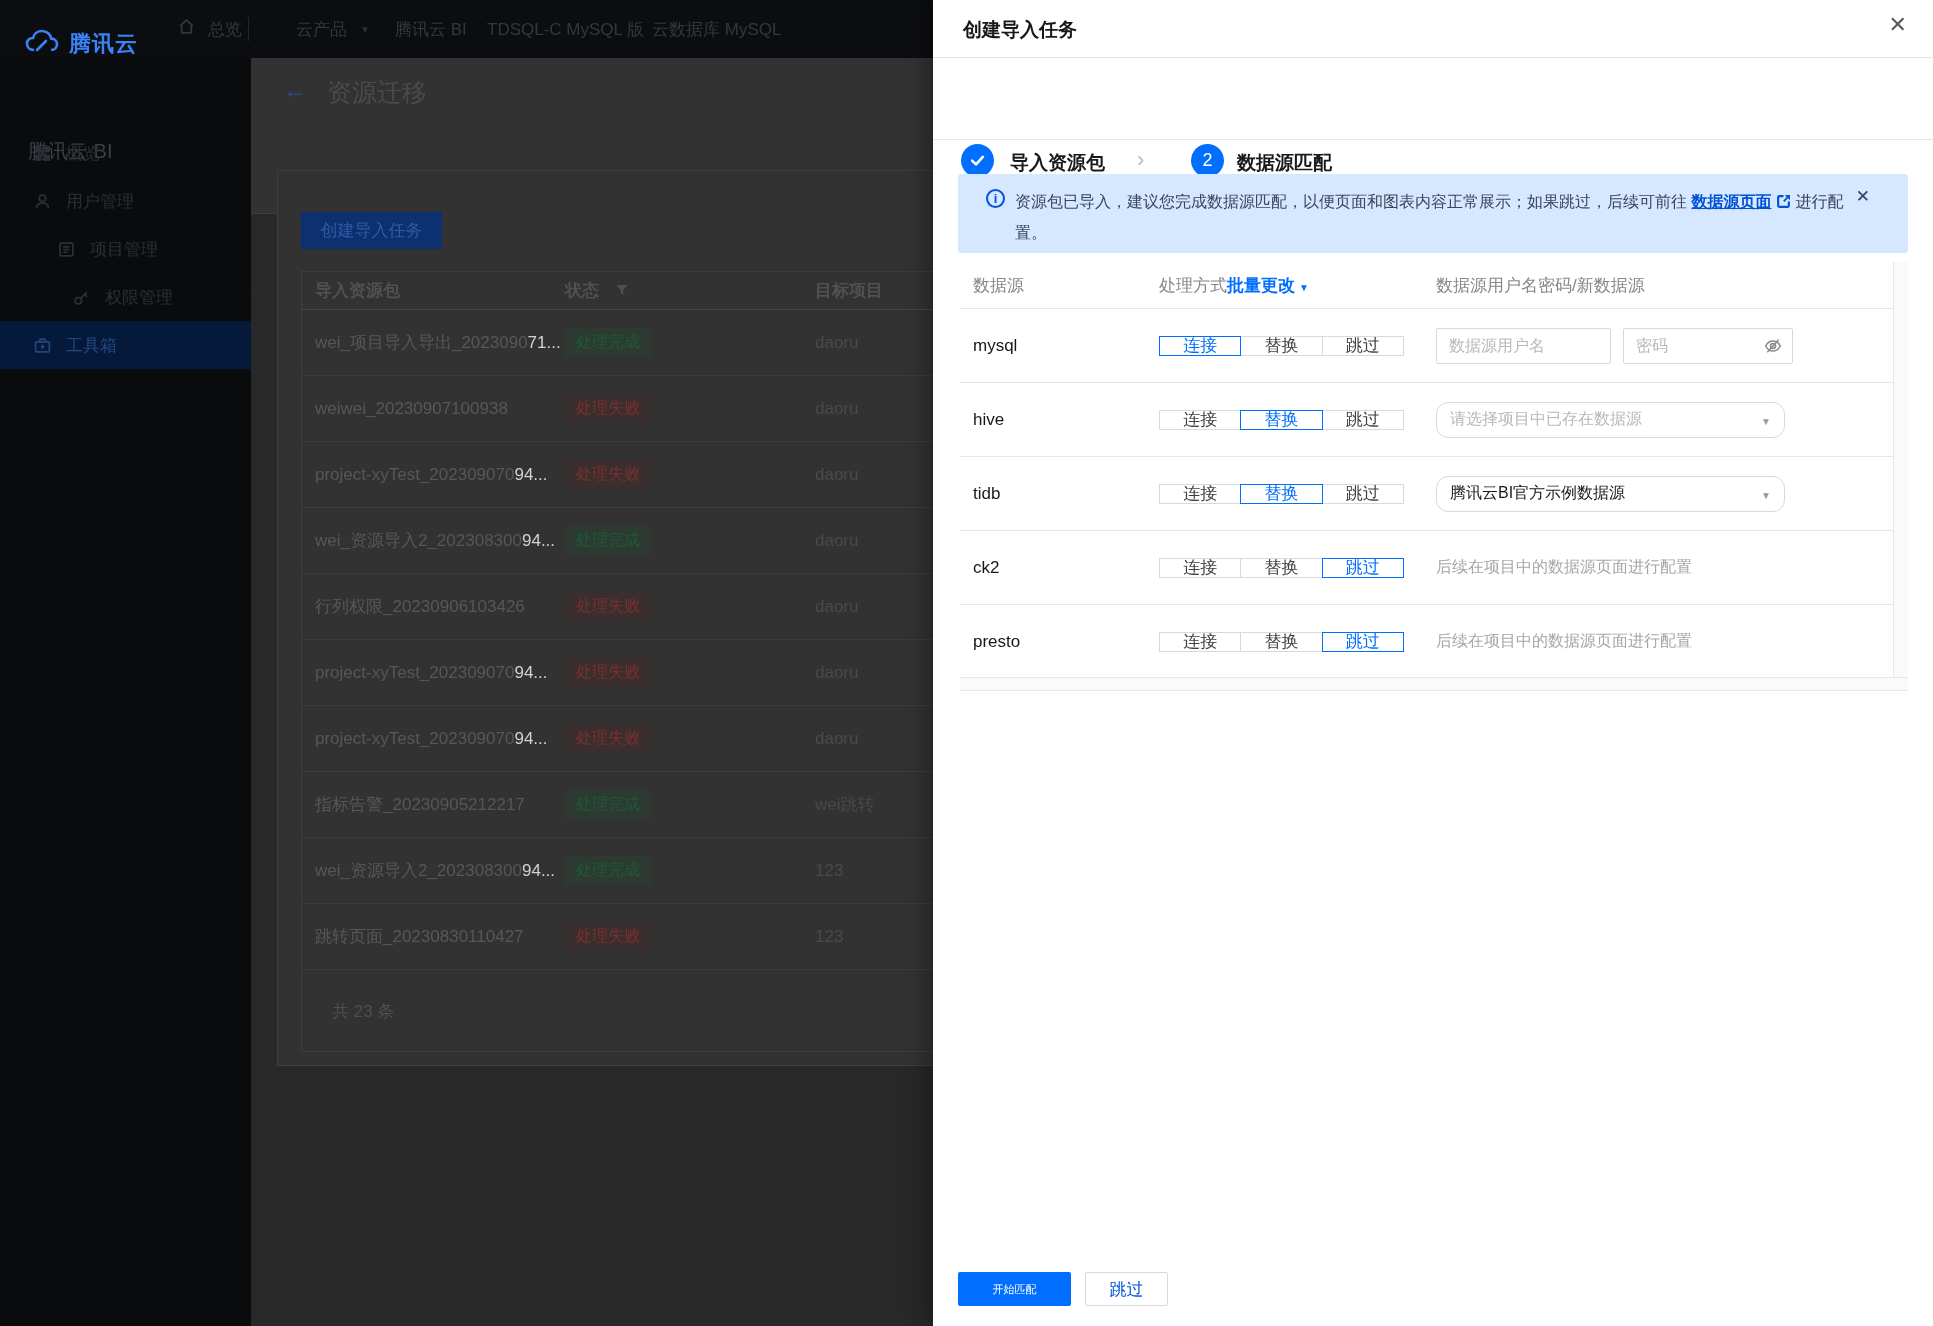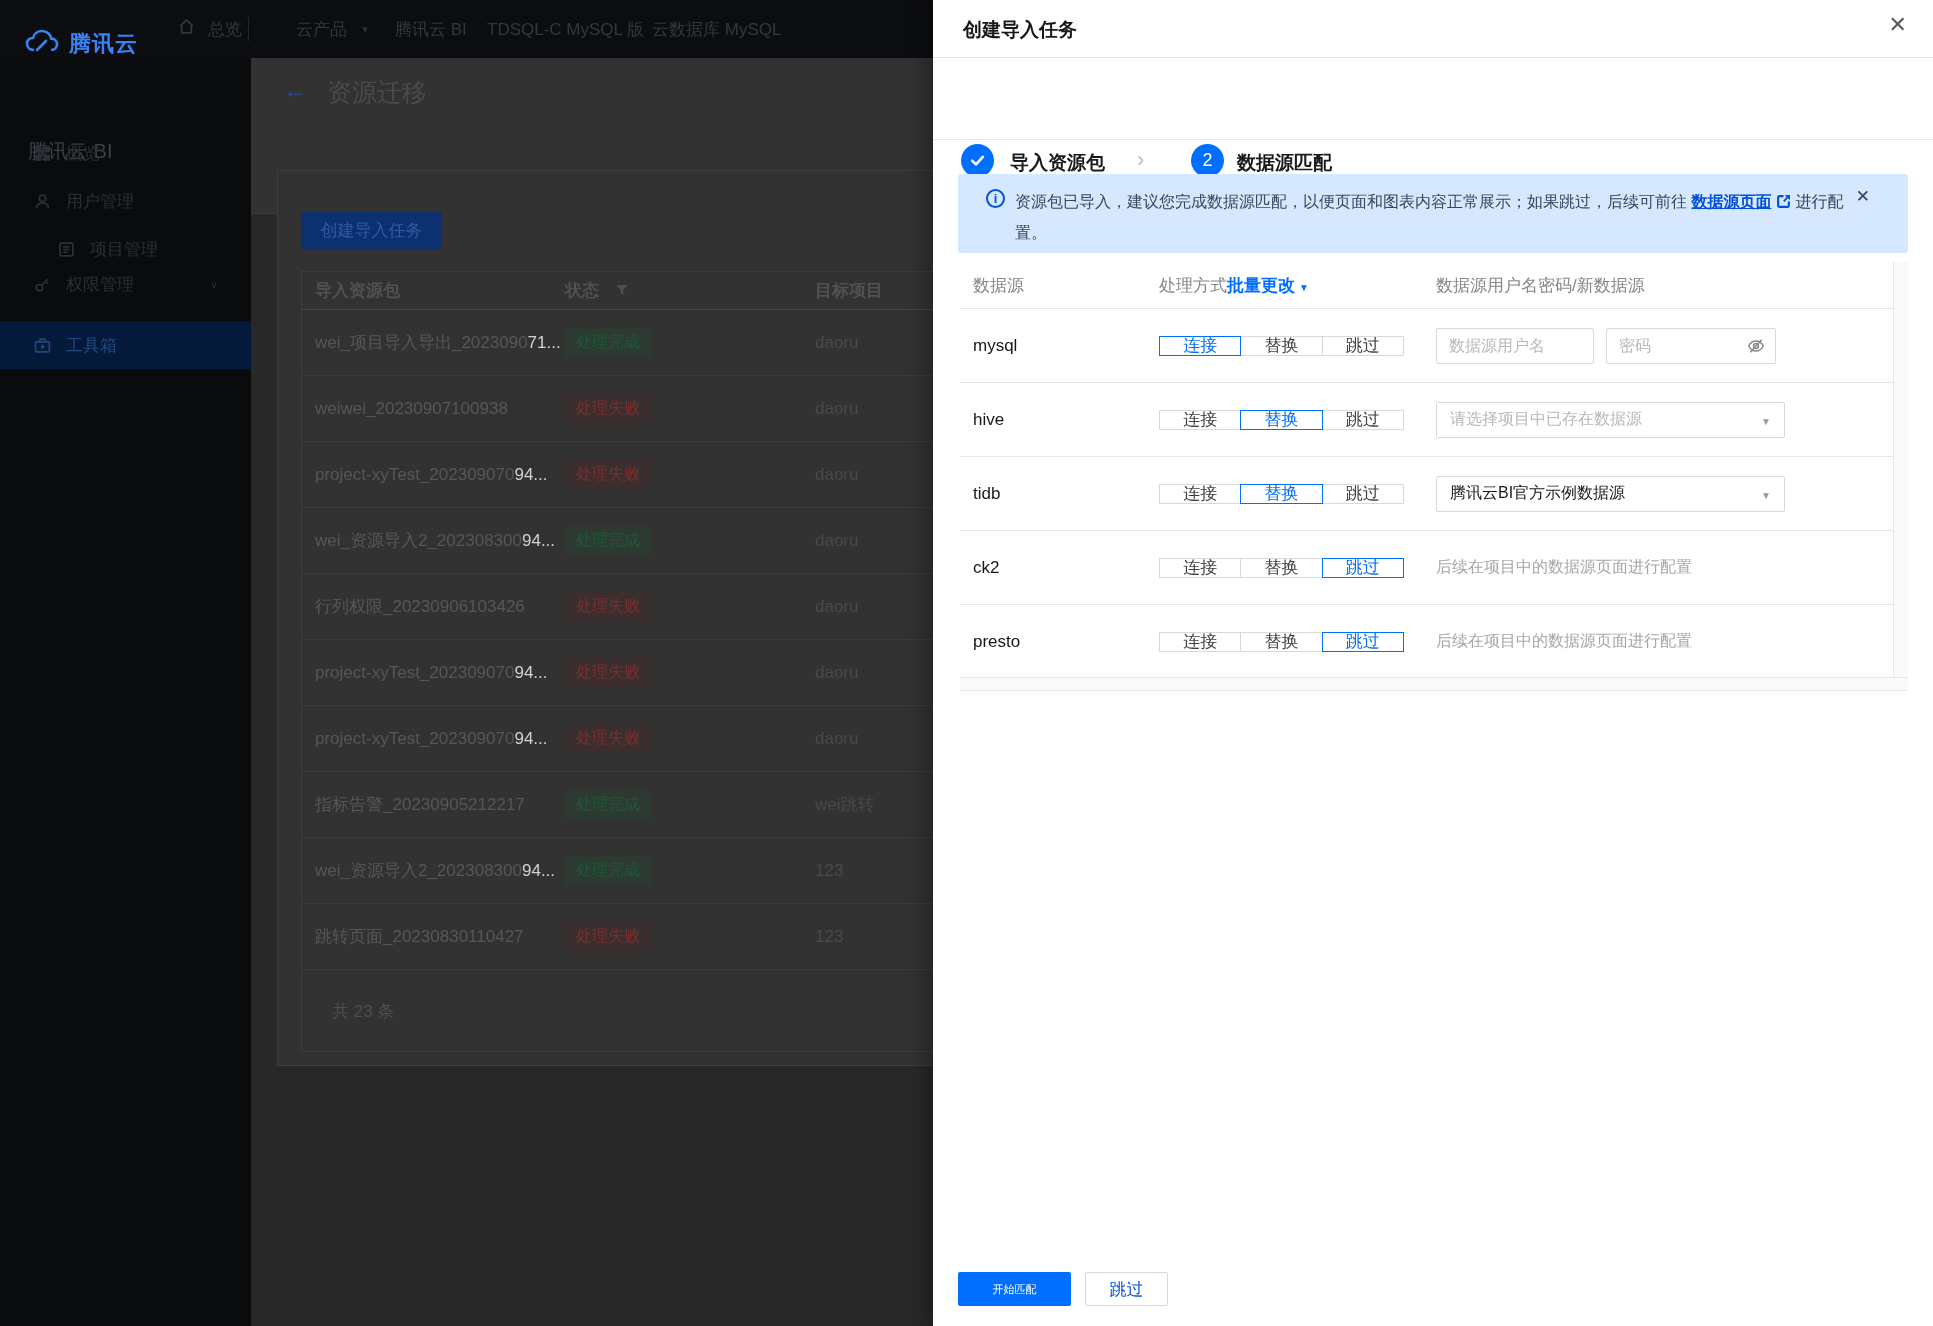--- a/index.html
+++ b/index.html
@@ -93,25 +93,25 @@
   .batch-caret { font-size:10px; color:#006eff; margin-left:4px; }
   .seg-group { display:flex; width:245px; }
   .seg { flex:1; height:20px; background:#fff; border:1px solid #d9d9d9; margin-left:-1px;
     display:flex; align-items:center; justify-content:center; font-size:17px; color:#404040;
     cursor:pointer; position:relative; }
   .seg:first-child { margin-left:0; }
   .seg.sel { border-color:#006eff; color:#006eff; z-index:2; }
   .tin { height:36px; border:1px solid #d9d9d9; border-radius:2px; font-size:16px; color:#333;
     padding:0 12px; outline:none; font-family:inherit; background:#fff; }
   .tin::placeholder { color:#b8b8b8; }
-  .in-user { width:158px; }
+  .in-user { width:175px; }
   .pwd-wrap { position:relative; margin-left:12px; }
   .in-pwd { width:170px; padding-right:38px; }
   .eye { position:absolute; right:11px; top:9px; color:#8a8a8a; }
-  .dselect { width:349px; height:36px; border:1px solid #d9d9d9; border-radius:2px; background:#fff;
+  .dselect { width:349px; height:36px; border:1px solid #d9d9d9; border-radius:12px; background:#fff;
     display:flex; align-items:center; padding:0 34px 0 13px; font-size:16px; position:relative; cursor:pointer; }
   .dselect .ph { color:#b8b8b8; }
   .dselect .val { color:#181818; }
   .sel-caret { position:absolute; right:13px; top:13px; font-size:10px; color:#999; }
   .skip-note { color:#a6a6a6; font-size:16px; }
   #dw-gutter-r { position:absolute; left:960px; top:262px; width:15px; height:429px; background:#fafafa;
     border-left:1px solid #e6e6e6; }
   #dw-gutter-b { position:absolute; left:27px; top:677px; width:948px; height:14px; background:#fafafa;
     border-top:1px solid #e6e6e6; border-bottom:1px solid #e6e6e6; }
 
@@ -188,21 +188,21 @@
     <div class="sb-item" style="top:167px;padding-left:24px;">
       <span class="ic">
         <svg width="17" height="17" viewBox="0 0 16 16" fill="none" stroke="currentColor" stroke-width="1.6">
           <rect x="2" y="2" width="12" height="12" rx="1"></rect>
             <path d="M5 5.5 H11 M5 8 H11 M5 10.5 H9"></path>
         </svg>
       </span>
       <span>项目管理</span>
     </div>
 
-    <div class="sb-item" style="top:202px;">
+    <div class="sb-item" style="top:215px;margin-left:39px;">
       <span class="ic">
         <svg width="17" height="17" viewBox="0 0 16 16" fill="none" stroke="currentColor" stroke-width="1.6">
           <circle cx="5" cy="11" r="3"></circle>
             <path d="M7.2 8.8 L13 3 M11 5 L13.4 7.4"></path>
         </svg>
       </span>
       <span>权限管理</span>
       <span class="sb-chev">∨</span>
     </div>
 

